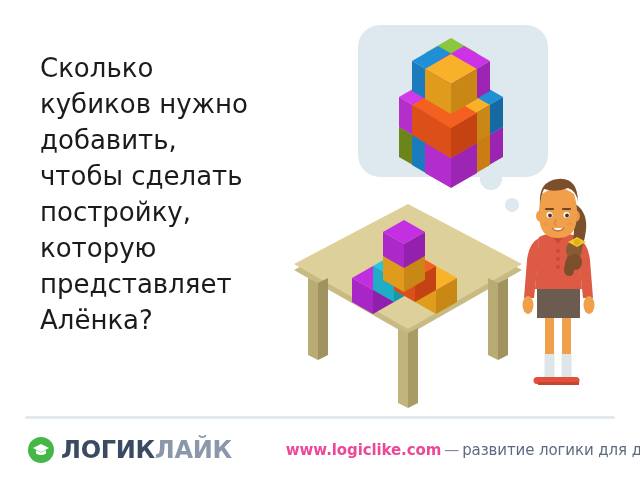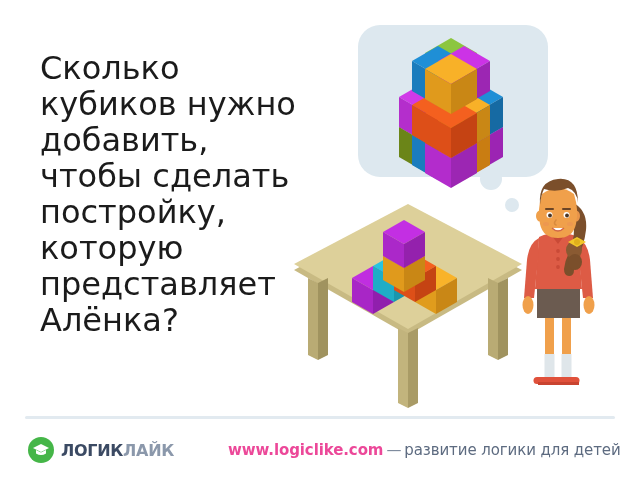--- a/index.html
+++ b/index.html
@@ -23,21 +23,21 @@
     background: #ffffff;
     overflow: hidden;
   }
 
   
   #question {
     position: absolute;
     left: 40px;
     top: 50px;
     width: 270px;
-    font-size: 32px;
+    font-size: 26px;
     line-height: 36px;
     color: #1b1b1b;
     font-weight: 400;
     letter-spacing: 0px;
     white-space: pre-line;
     font-family: "DejaVu Sans", "Liberation Sans", sans-serif;
   }
 
   
   #thought-bubble {
@@ -109,21 +109,21 @@
     height: 26px;
     border-radius: 50%;
     background: #4caf50;
     background: #45b648;
     display: flex;
     align-items: center;
     justify-content: center;
     margin-right: 7px;
   }
   #brand-text {
-    font-size: 16px;
+    font-size: 24px;
     font-weight: bold;
     letter-spacing: -0.3px;
     font-family: "DejaVu Sans", "Liberation Sans", sans-serif;
   }
   .brand-a { color: #3b4a63; }
   .brand-b { color: #8b98ab; }
 
   #tagline {
     margin-left: 54px;
     font-size: 15px;

